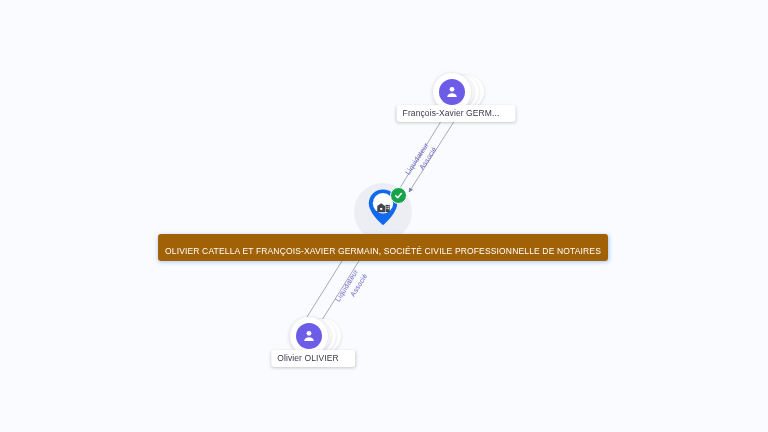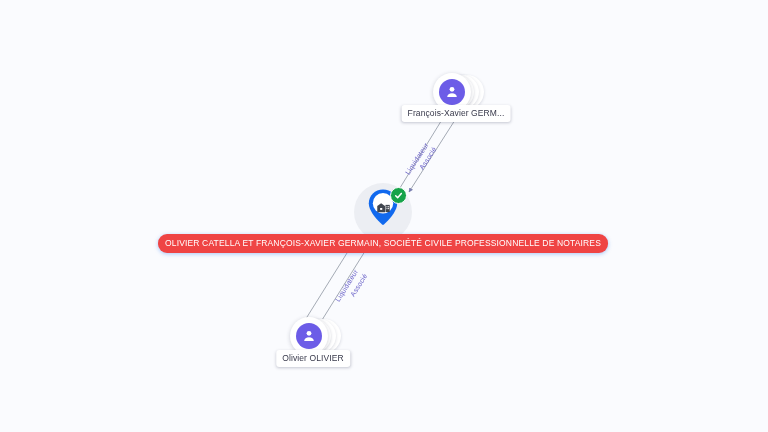--- a/index.html
+++ b/index.html
@@ -86,21 +86,21 @@
     justify-content: center;
   }
   .avatar-badge svg { display: block; }
 
   
   .name-chip {
     position: absolute;
     transform: translateX(-50%);
     background: #ffffff;
     border-radius: 3px;
-    padding: 3px 6px 4px 6px;
+    padding: 3px 16px 4px 6px;
     font-size: 8.5px;
     color: #37384a;
     white-space: nowrap;
     box-shadow: 0 1px 3px rgba(40,45,75,0.25);
     letter-spacing: 0.1px;
   }
 
   
   .company-node {
     position: absolute;
@@ -145,24 +145,24 @@
     border: 1.5px solid #ffffff;
     display: flex;
     align-items: center;
     justify-content: center;
   }
 
   
   .company-title-bar {
     position: absolute;
     transform: translateX(-50%);
-    background: #ef4444;
+    background: #a16207;
     color: #ffffff;
-    border-radius: 9px;
-    padding: 4px 7px 5px 7px;
+    border-radius: 3px;
+    padding: 12px 7px 5px 7px;
     font-size: 8.5px;
     letter-spacing: 0.15px;
     white-space: nowrap;
     box-shadow: 0 1px 4px rgba(17,105,238,0.35);
   }
 </style>
 </head>
 <body>
 
 <div id="graph-canvas">

